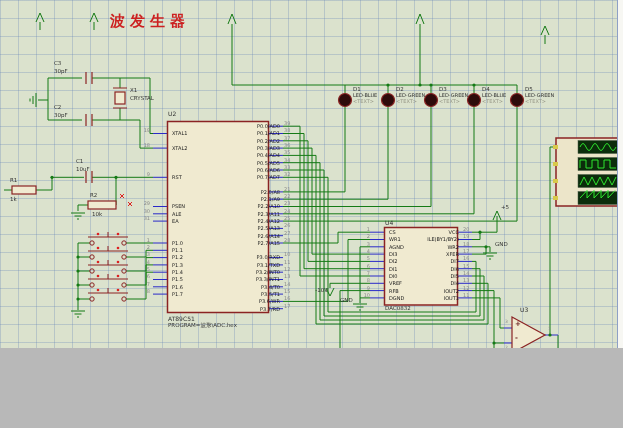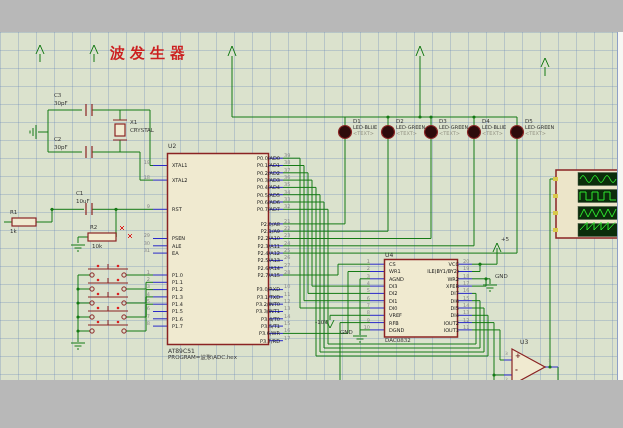--- a/index.html
+++ b/index.html
@@ -4,21 +4,20 @@
 <style>
   html,body{margin:0;padding:0;background:#b8b8b8;}
   .canvas{
     position:relative;width:623px;height:348px;overflow:hidden;
     background-color:#dbe2cd;
     background-image:
       linear-gradient(rgba(100,130,185,.30) 1px, transparent 1px),
       linear-gradient(90deg, rgba(100,130,185,.30) 1px, transparent 1px);
     background-size:18px 18px;
     font-family:"DejaVu Sans",sans-serif;
-    margin-top:32px;
   }
   svg.layer{position:absolute;left:0;top:0;z-index:1;}
   .lab{position:absolute;z-index:3;font-size:5.5px;color:#333;white-space:nowrap;line-height:1.2;}
   .lab.gray{color:#979787;}
   .lab.blue{color:#2b46c8;}
   .lab.pinno{font-size:4.5px;color:#8a8a8a;}
   .lab.opsign{font-size:7px;color:#6b2020;font-weight:bold;}
   .title{position:absolute;z-index:3;font-size:15px;font-weight:bold;color:#cc2020;letter-spacing:5px;}
   .pincol{position:absolute;z-index:3;}
   .prow{display:flex;height:7.3px;align-items:center;font-size:5px;color:#1d1d1d;}

